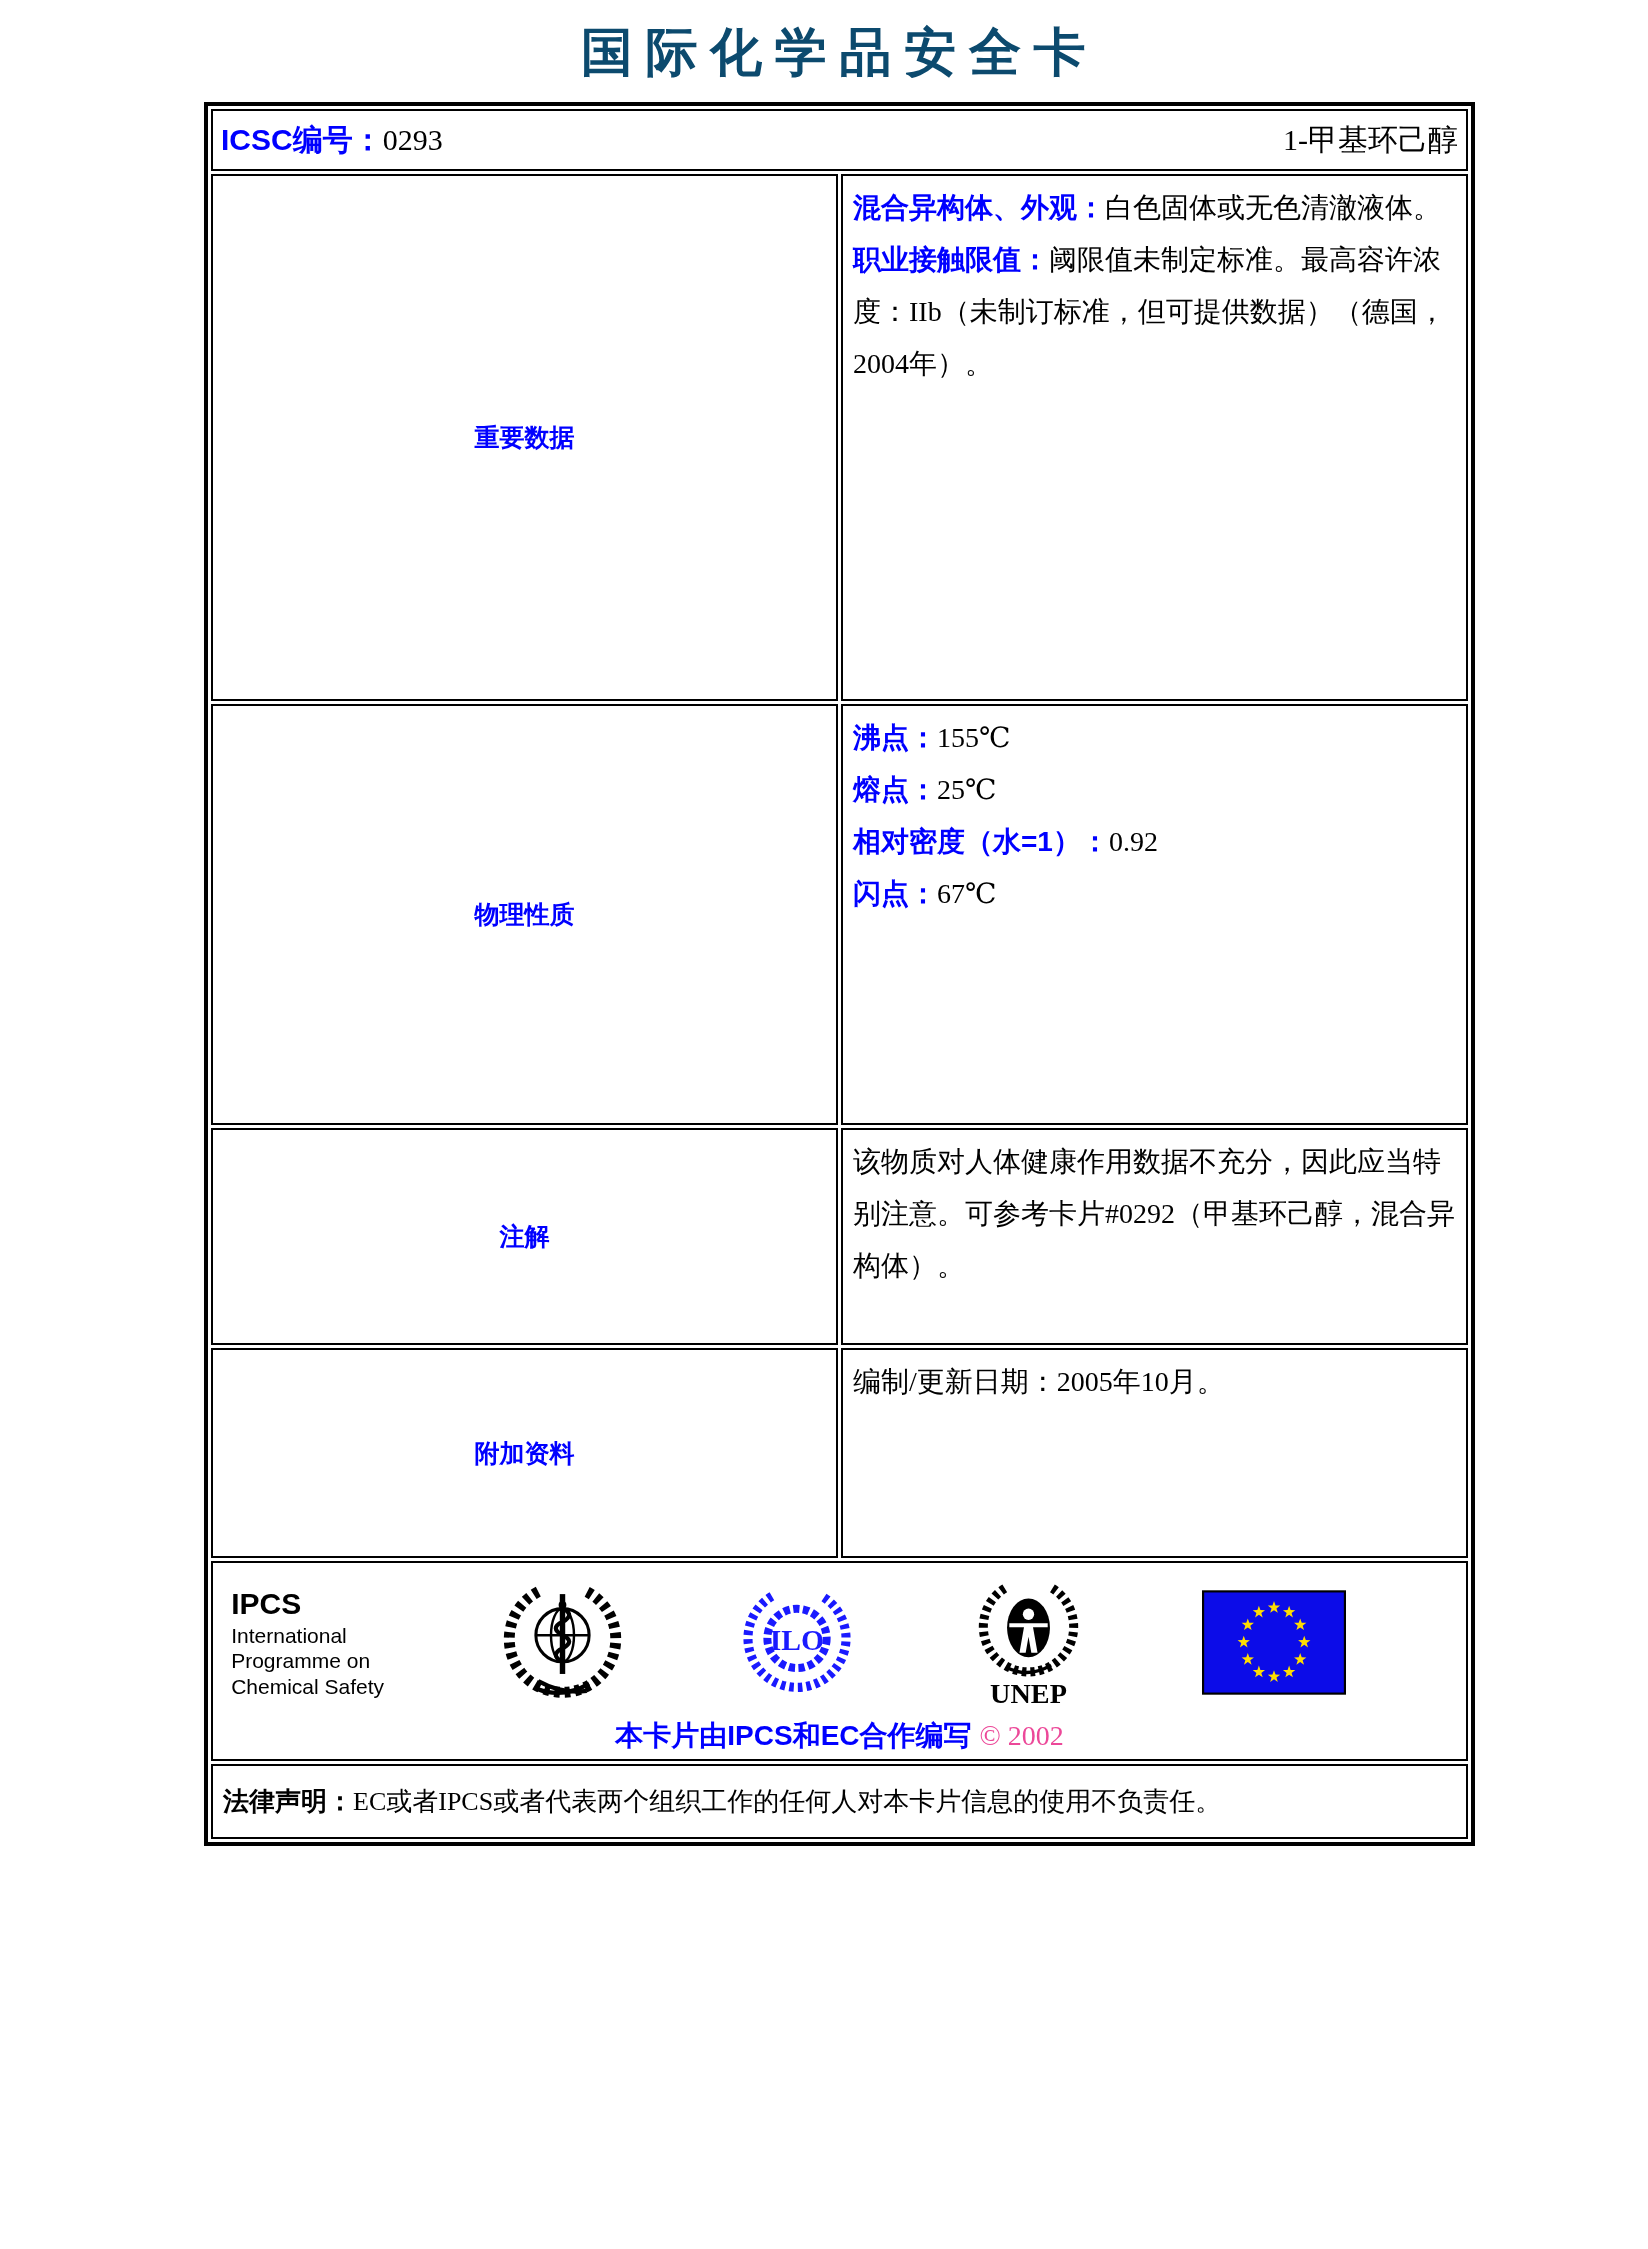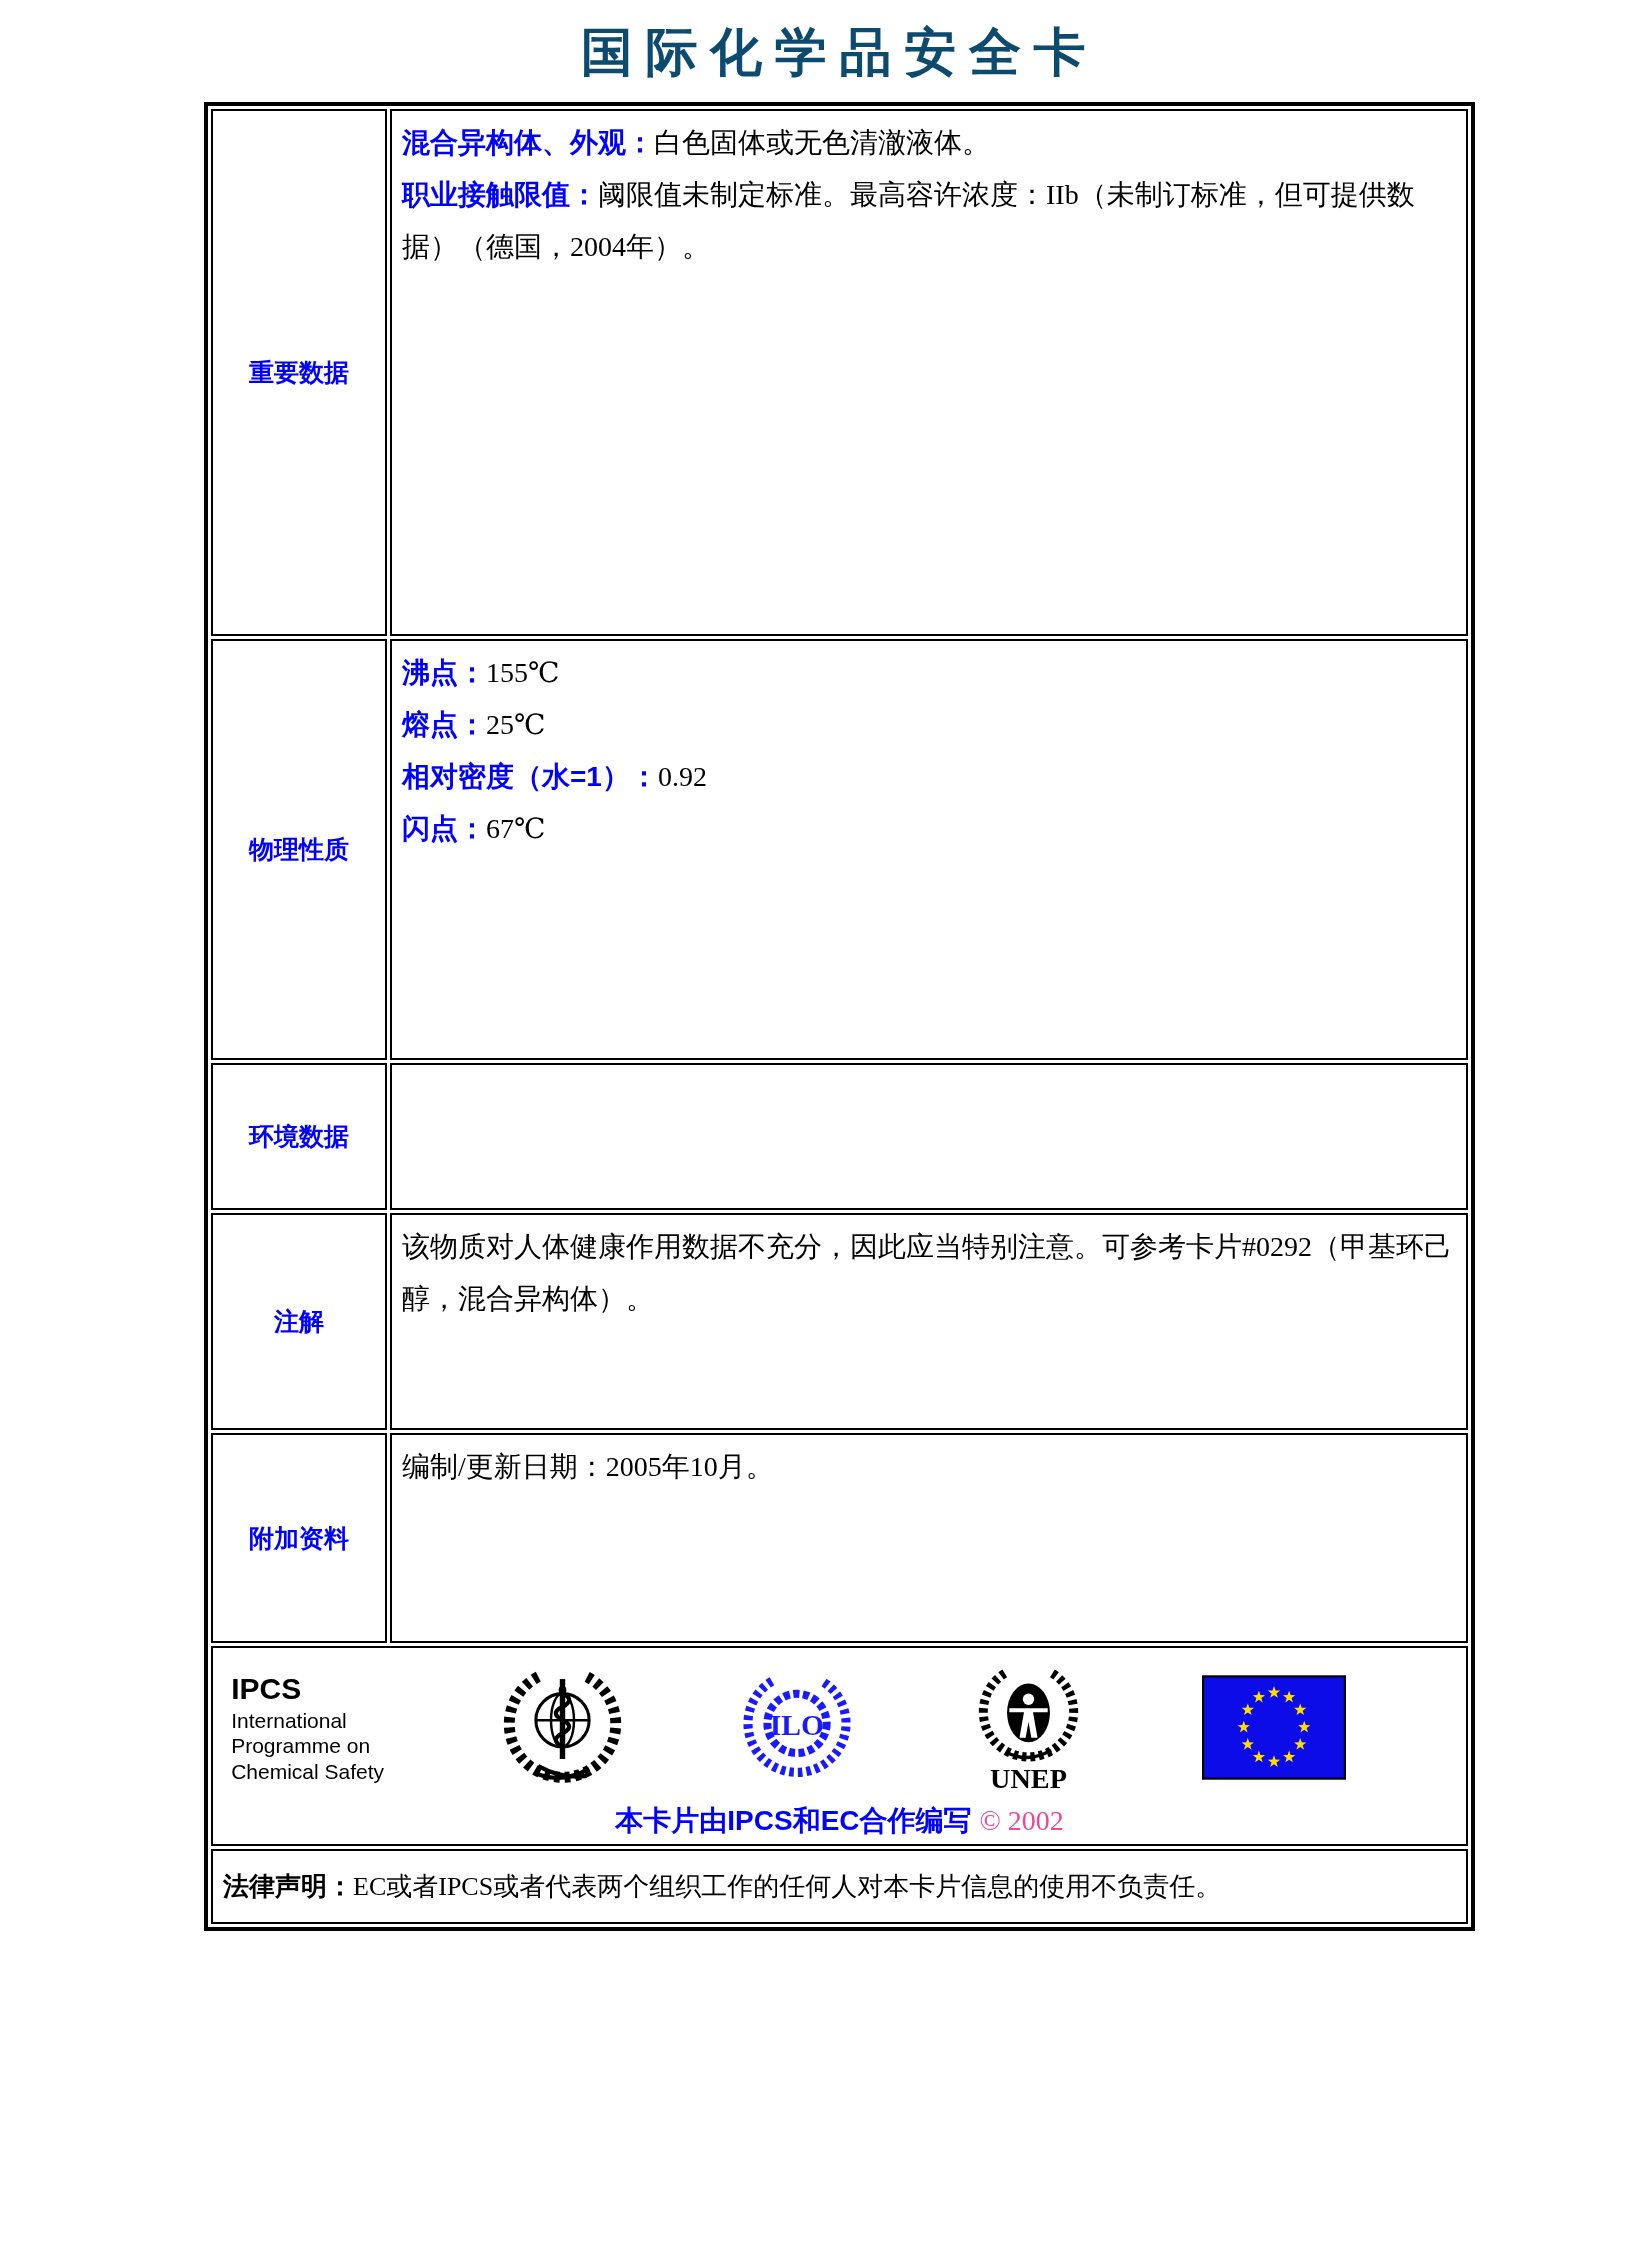--- a/index.html
+++ b/index.html
@@ -74,43 +74,49 @@
 </style>
 </head>
 <body>
 
 <div class="page-title">国际化学品安全卡</div>
 
 <div class="card">
   <table class="icsc">
 
     <tbody>
+        <tr>
+      <td colspan="2">
+        <div class="hdr-flex">
+          <span>
+            <span class="k">ICSC编号：</span><span class="v">0293</span>
+          </span>
+          <span class="v">1-甲基环己醇</span>
+        </div>
+      </td>
+    </tr>
 
     <tr>
       <td class="label-cell" style="height:521px">重要数据</td>
       <td class="content-cell">
         <div><span class="k">混合异构体、外观：</span><span class="v">白色固体或无色清澈液体。</span></div>
         <div><span class="k">职业接触限值：</span><span class="v">阈限值未制定标准。最高容许浓度：IIb（未制订标准，但可提供数据）（德国，2004年）。</span></div>
       </td>
     </tr>
 
     <tr>
       <td class="label-cell" style="height:415px">物理性质</td>
       <td class="content-cell">
         <div><span class="k">沸点：</span><span class="v">155℃</span></div>
         <div><span class="k">熔点：</span><span class="v">25℃</span></div>
         <div><span class="k">相对密度（水=1）：</span><span class="v">0.92</span></div>
         <div><span class="k">闪点：</span><span class="v">67℃</span></div>
       </td>
     </tr>
 
-    <tr>
-      <td class="label-cell" style="height:141px">环境数据</td>
-      <td class="content-cell"></td>
-    </tr>
 
     <tr>
       <td class="label-cell" style="height:211px">注解</td>
       <td class="content-cell">
         <span class="v">该物质对人体健康作用数据不充分，因此应当特别注意。可参考卡片#0292（甲基环己醇，混合异构体）。</span>
       </td>
     </tr>
 
     <tr>
       <td class="label-cell" style="height:204px">附加资料</td>

